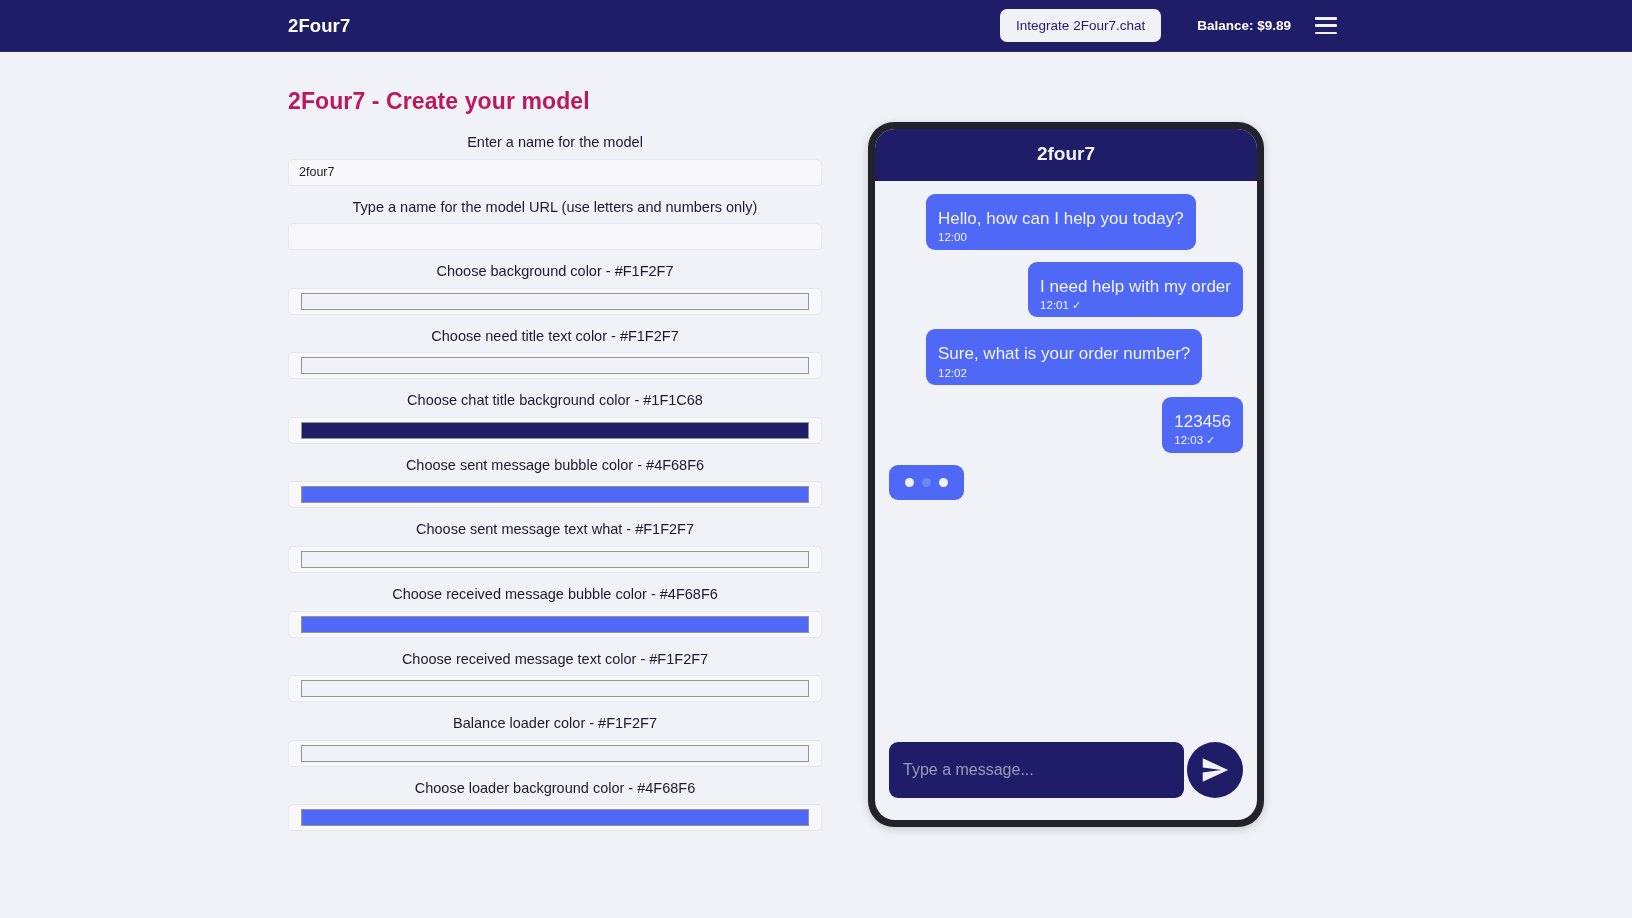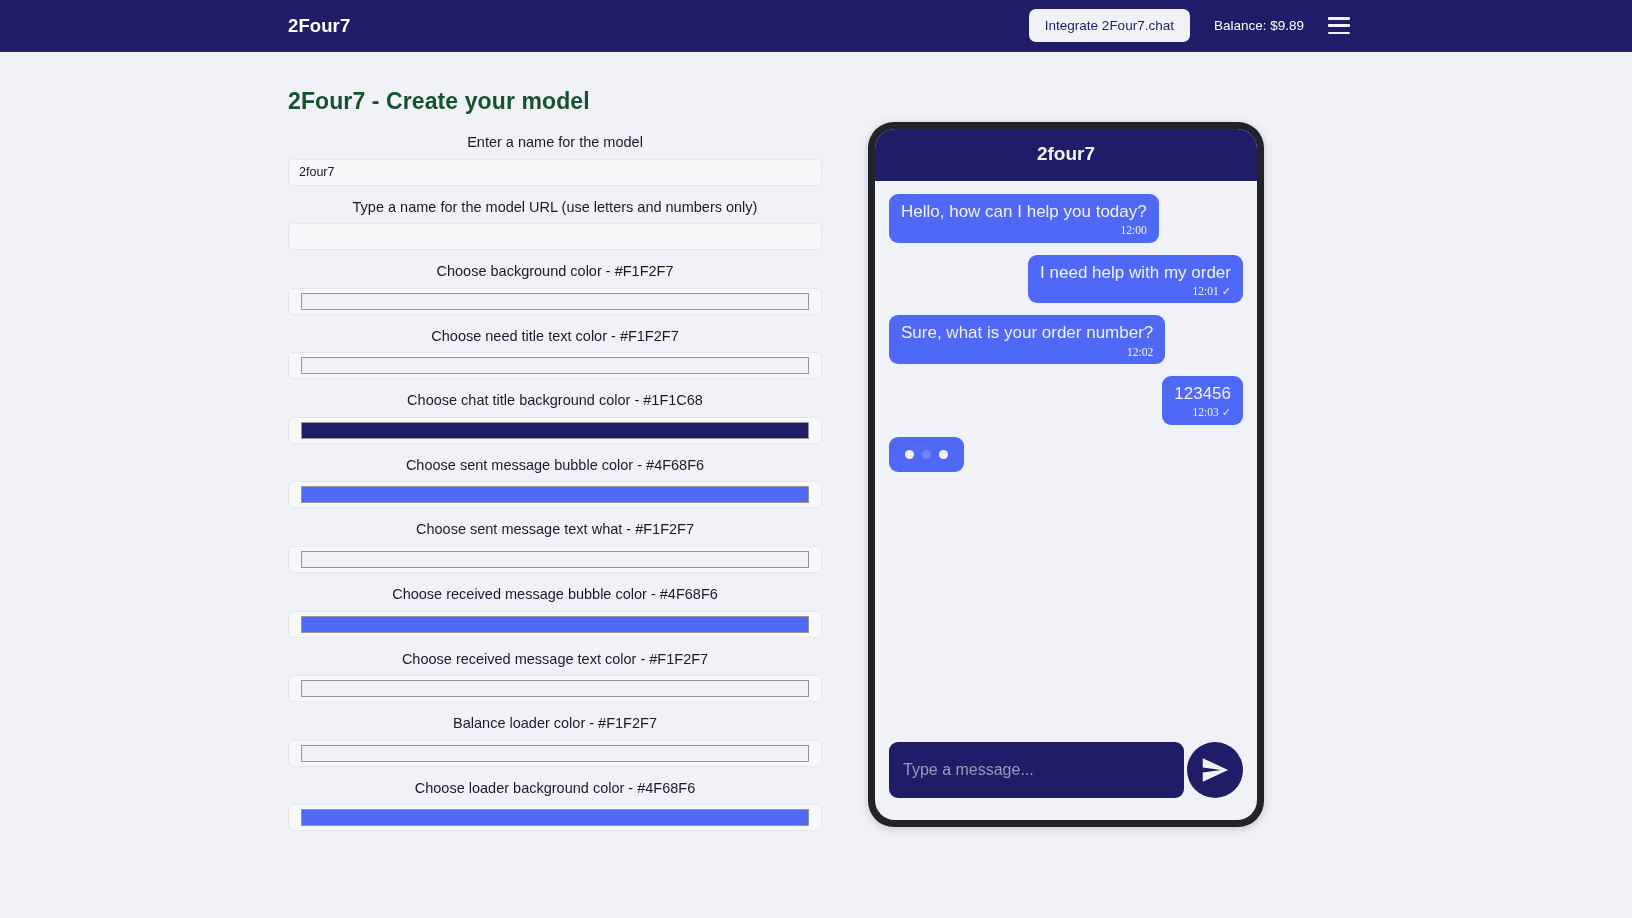--- a/index.html
+++ b/index.html
@@ -23,41 +23,41 @@
   .brand {
     position: absolute;
     left: 288px;
     font-size: 18.5px;
     font-weight: bold;
     color: #FFFFFF;
     letter-spacing: 0.1px;
   }
   .nav-right {
     position: absolute;
-    right: 282px;
+    right: 295px;
     display: flex;
     align-items: center;
     gap: 0px;
   }
   .integrate-btn {
     background: #F1F2F7;
     color: #1F1C68;
     border: none;
     border-radius: 7px;
     padding: 9px 16px;
     font-size: 13.5px;
     font-family: "Liberation Sans", sans-serif;
     cursor: pointer;
     white-space: nowrap;
   }
   .balance {
     color: #FFFFFF;
     font-size: 13.5px;
-    font-weight: normal;
-    margin-left: 24px;
+    font-weight: bold;
+    margin-left: 36px;
     white-space: nowrap;
   }
   .hamburger {
     margin-left: 24px;
     width: 22px;
     height: 17px;
     display: flex;
     flex-direction: column;
     justify-content: space-between;
     cursor: pointer;
@@ -80,21 +80,21 @@
   
   .form-col {
     position: absolute;
     left: 288px;
     top: 36px;
     width: 534px;
   }
   .page-title {
     font-size: 23px;
     font-weight: bold;
-    color: #14532d;
+    color: #be185d;
     margin-bottom: 18px;
     letter-spacing: 0.1px;
   }
   .field { margin-bottom: 12px; }
   .field-label {
     font-size: 14.5px;
     color: #1A1A2E;
     margin-bottom: 6px;
     line-height: 1.35;
     white-space: nowrap;
@@ -171,34 +171,33 @@
     overflow: hidden;
   }
   .bubble-row { display: flex; }
   .bubble-row.received { justify-content: flex-start; }
   .bubble-row.sent { justify-content: flex-end; }
   .bubble {
     max-width: 88%;
     background: #4F68F6;
     color: #F1F2F7;
     border-radius: 9px;
-    padding: 7px 12px 5px;
+    padding: 14px 12px 5px;
     font-size: 17px;
     line-height: 1.25;
+    margin-left: 37px;
   }
   .bubble-text { display: block; white-space: nowrap; }
   .bubble-meta {
     display: flex;
-    justify-content: flex-end;
     align-items: center;
     gap: 3px;
     font-size: 11.5px;
     margin-top: 1px;
     color: #F1F2F7;
-    font-family: Liberation Serif, serif;
   }
   .tick { font-size: 11px; line-height: 1; }
   .loader-bubble {
     background: #4F68F6;
     border-radius: 9px;
     padding: 13px 16px;
     display: flex;
     align-items: center;
     gap: 8px;
   }

